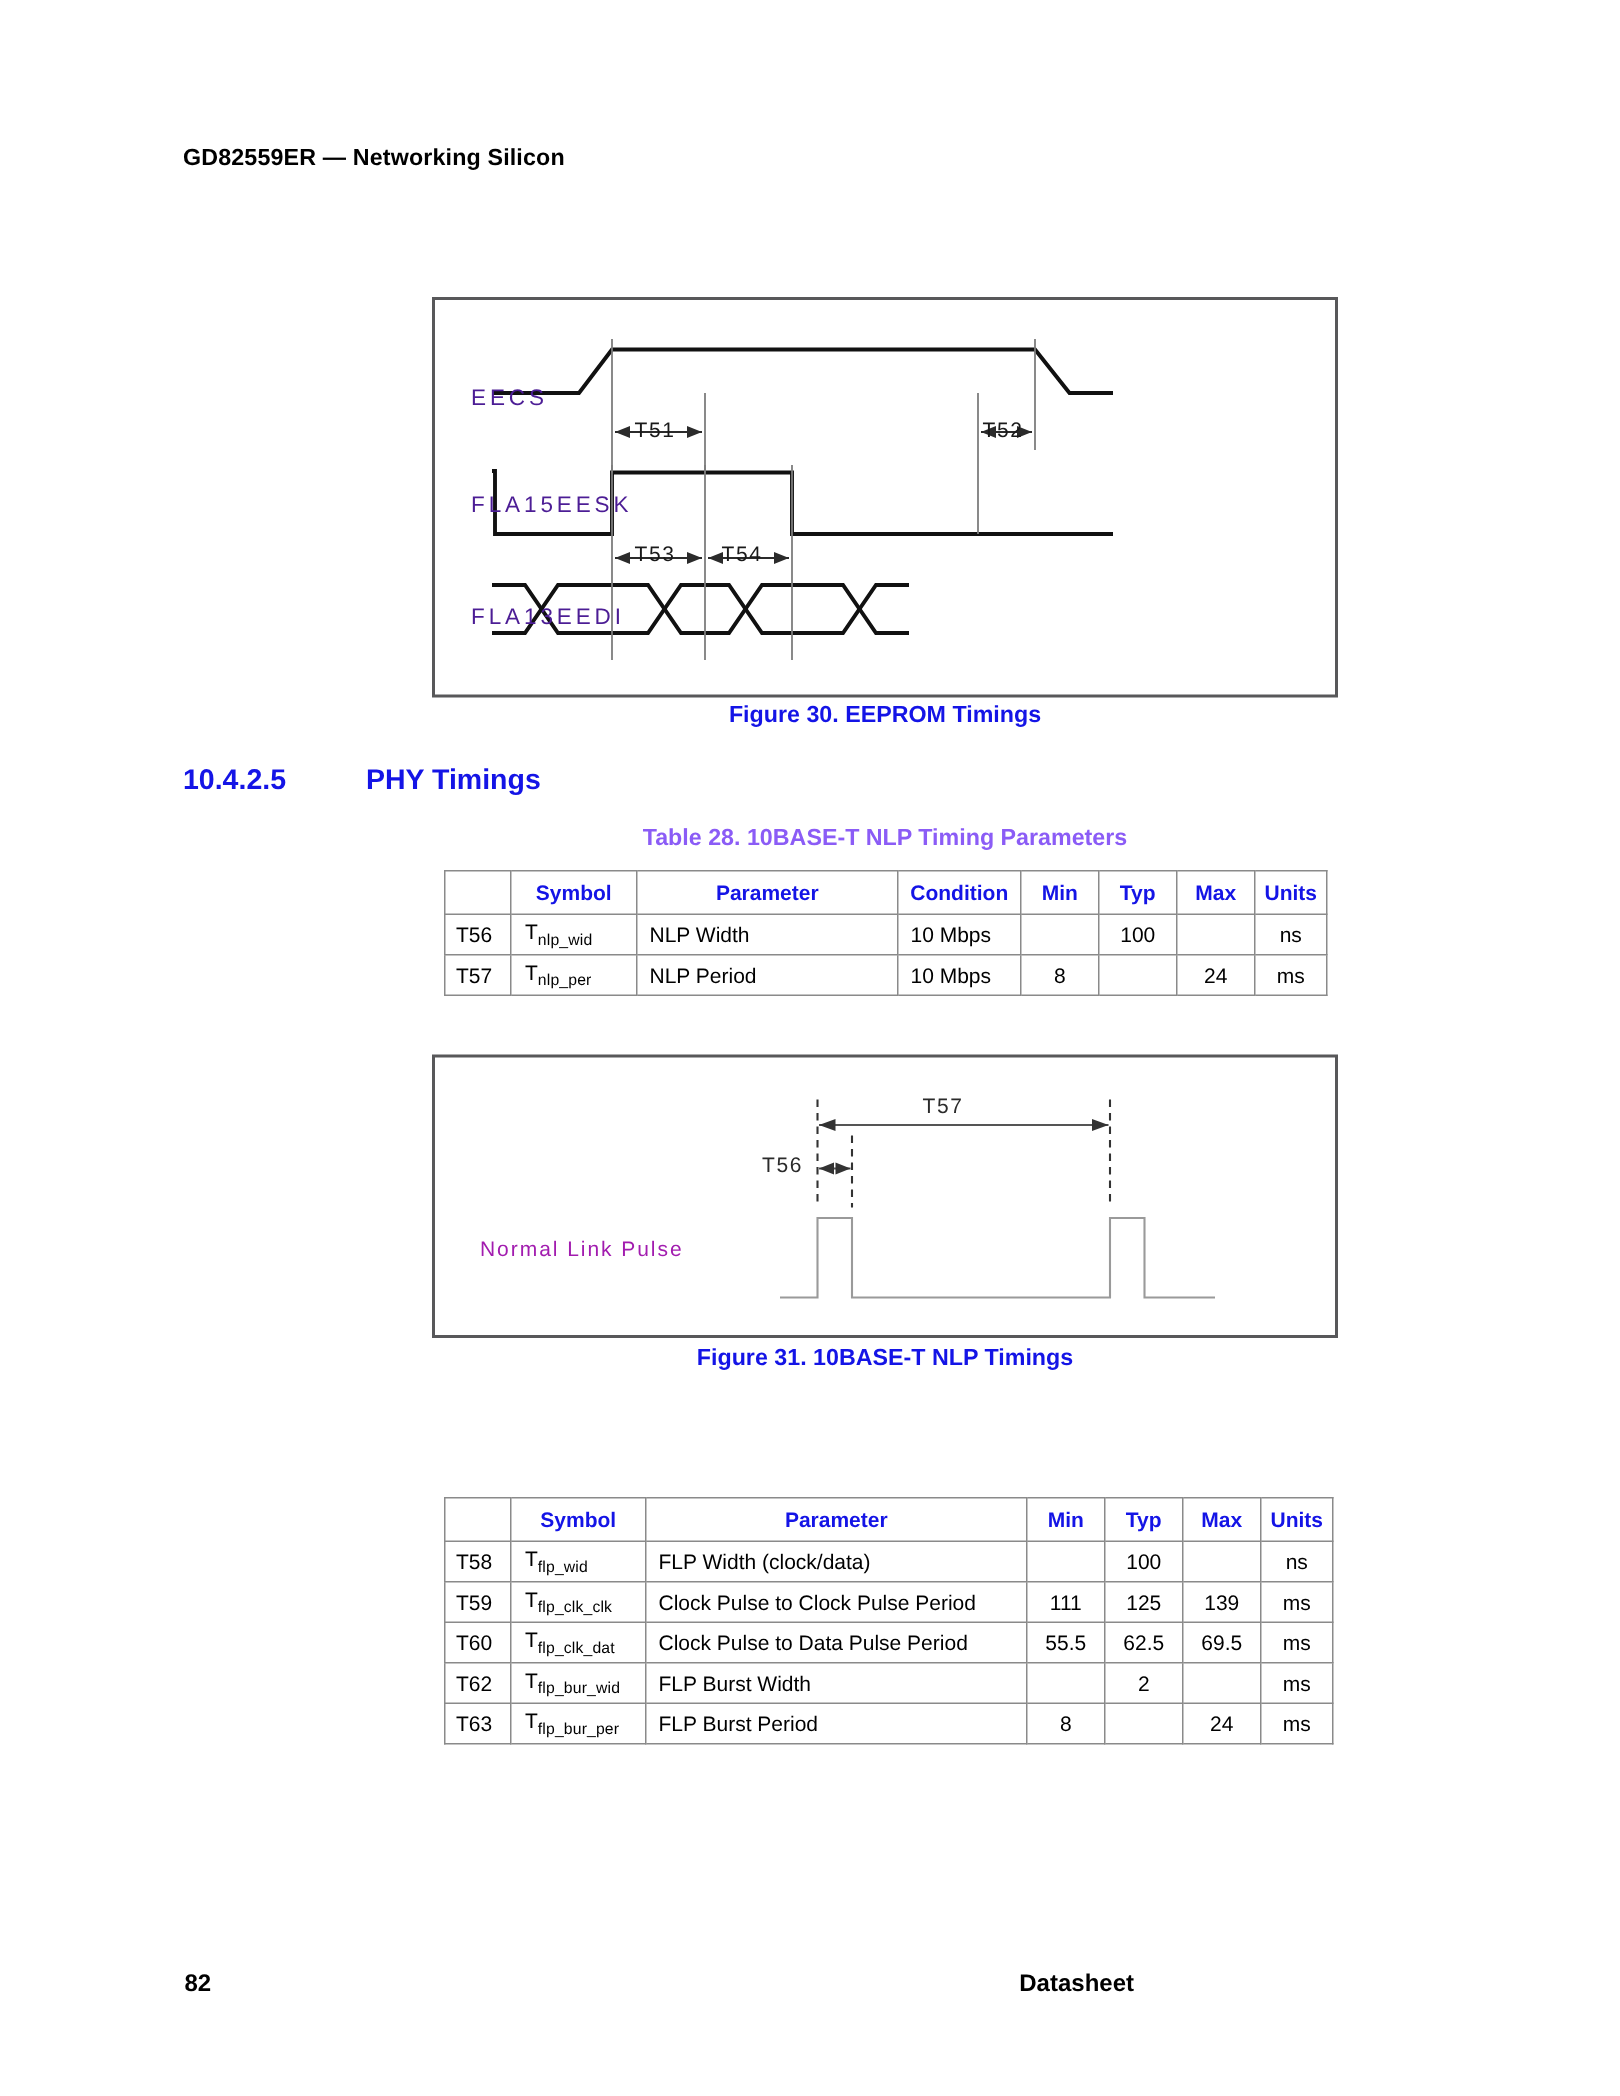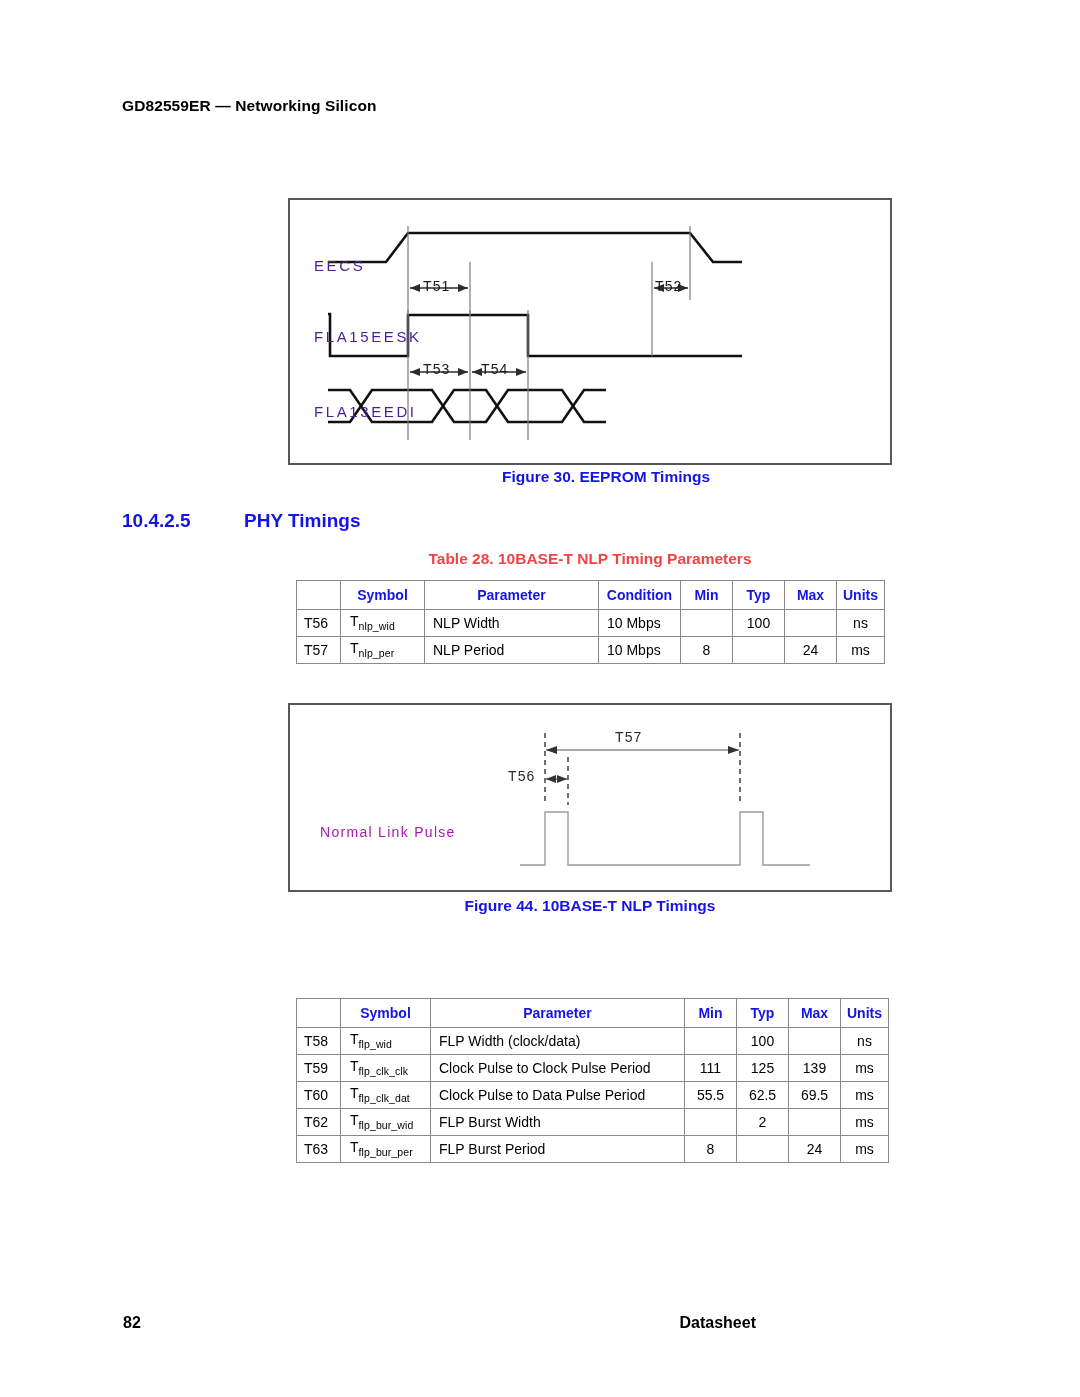--- a/index.html
+++ b/index.html
@@ -46,21 +46,21 @@
 
   .fig-caption {
     position: absolute;
     width: 604px;
     text-align: center;
     font-size: 15.5px;
     font-weight: bold;
     color: #1414e6;
     white-space: nowrap;
   }
-  #fig30-cap { left: 304px; top: 468px; }
+  #fig30-cap { left: 288px; top: 468px; }
   #fig31-cap { left: 288px; top: 897px; }
 
   
   .sig-label {
     position: absolute;
     font-size: 15px;
     letter-spacing: 2.6px;
     color: #4c1d95;
     white-space: nowrap;
   }
@@ -94,21 +94,21 @@
   }
   .sec-num { display: inline-block; width: 122px; }
 
   
   .table-title {
     position: absolute;
     width: 604px;
     text-align: center;
     font-size: 15.5px;
     font-weight: bold;
-    color: #ef4444;
+    color: #8b5cf6;
     white-space: nowrap;
   }
   #t28-title { left: 288px; top: 550px; }
   #t29-title { left: 288px; top: 966px; }
 
   table.spec {
     position: absolute;
     border-collapse: collapse;
     background: #ffffff;
     table-layout: fixed;
@@ -309,21 +309,21 @@
         <path d="M 256,74 L 266,70 L 266,78 Z" fill="#333"></path>
         <path d="M 277,74 L 267,70 L 267,78 Z" fill="#333"></path>
       </g>
     </svg>
 
     <div class="nlp-label" style="left:30px; top:119px;">Normal Link Pulse</div>
     <div class="t-mark t-mark-gray" style="left:325px; top:24px;">T57</div>
     <div class="t-mark t-mark-gray" style="left:218px; top:63px;">T56</div>
   </div>
 
-  <div class="fig-caption" id="fig31-cap">Figure 44. 10BASE-T NLP Timings</div>
+  <div class="fig-caption" id="fig31-cap">Figure 31. 10BASE-T NLP Timings</div>
 
 
   <table class="spec" id="table29">
     <colgroup>
       <col style="width:44px">
         <col style="width:90px">
         <col style="width:254px">
       <col style="width:52px">
         <col style="width:52px">
         <col style="width:52px">

